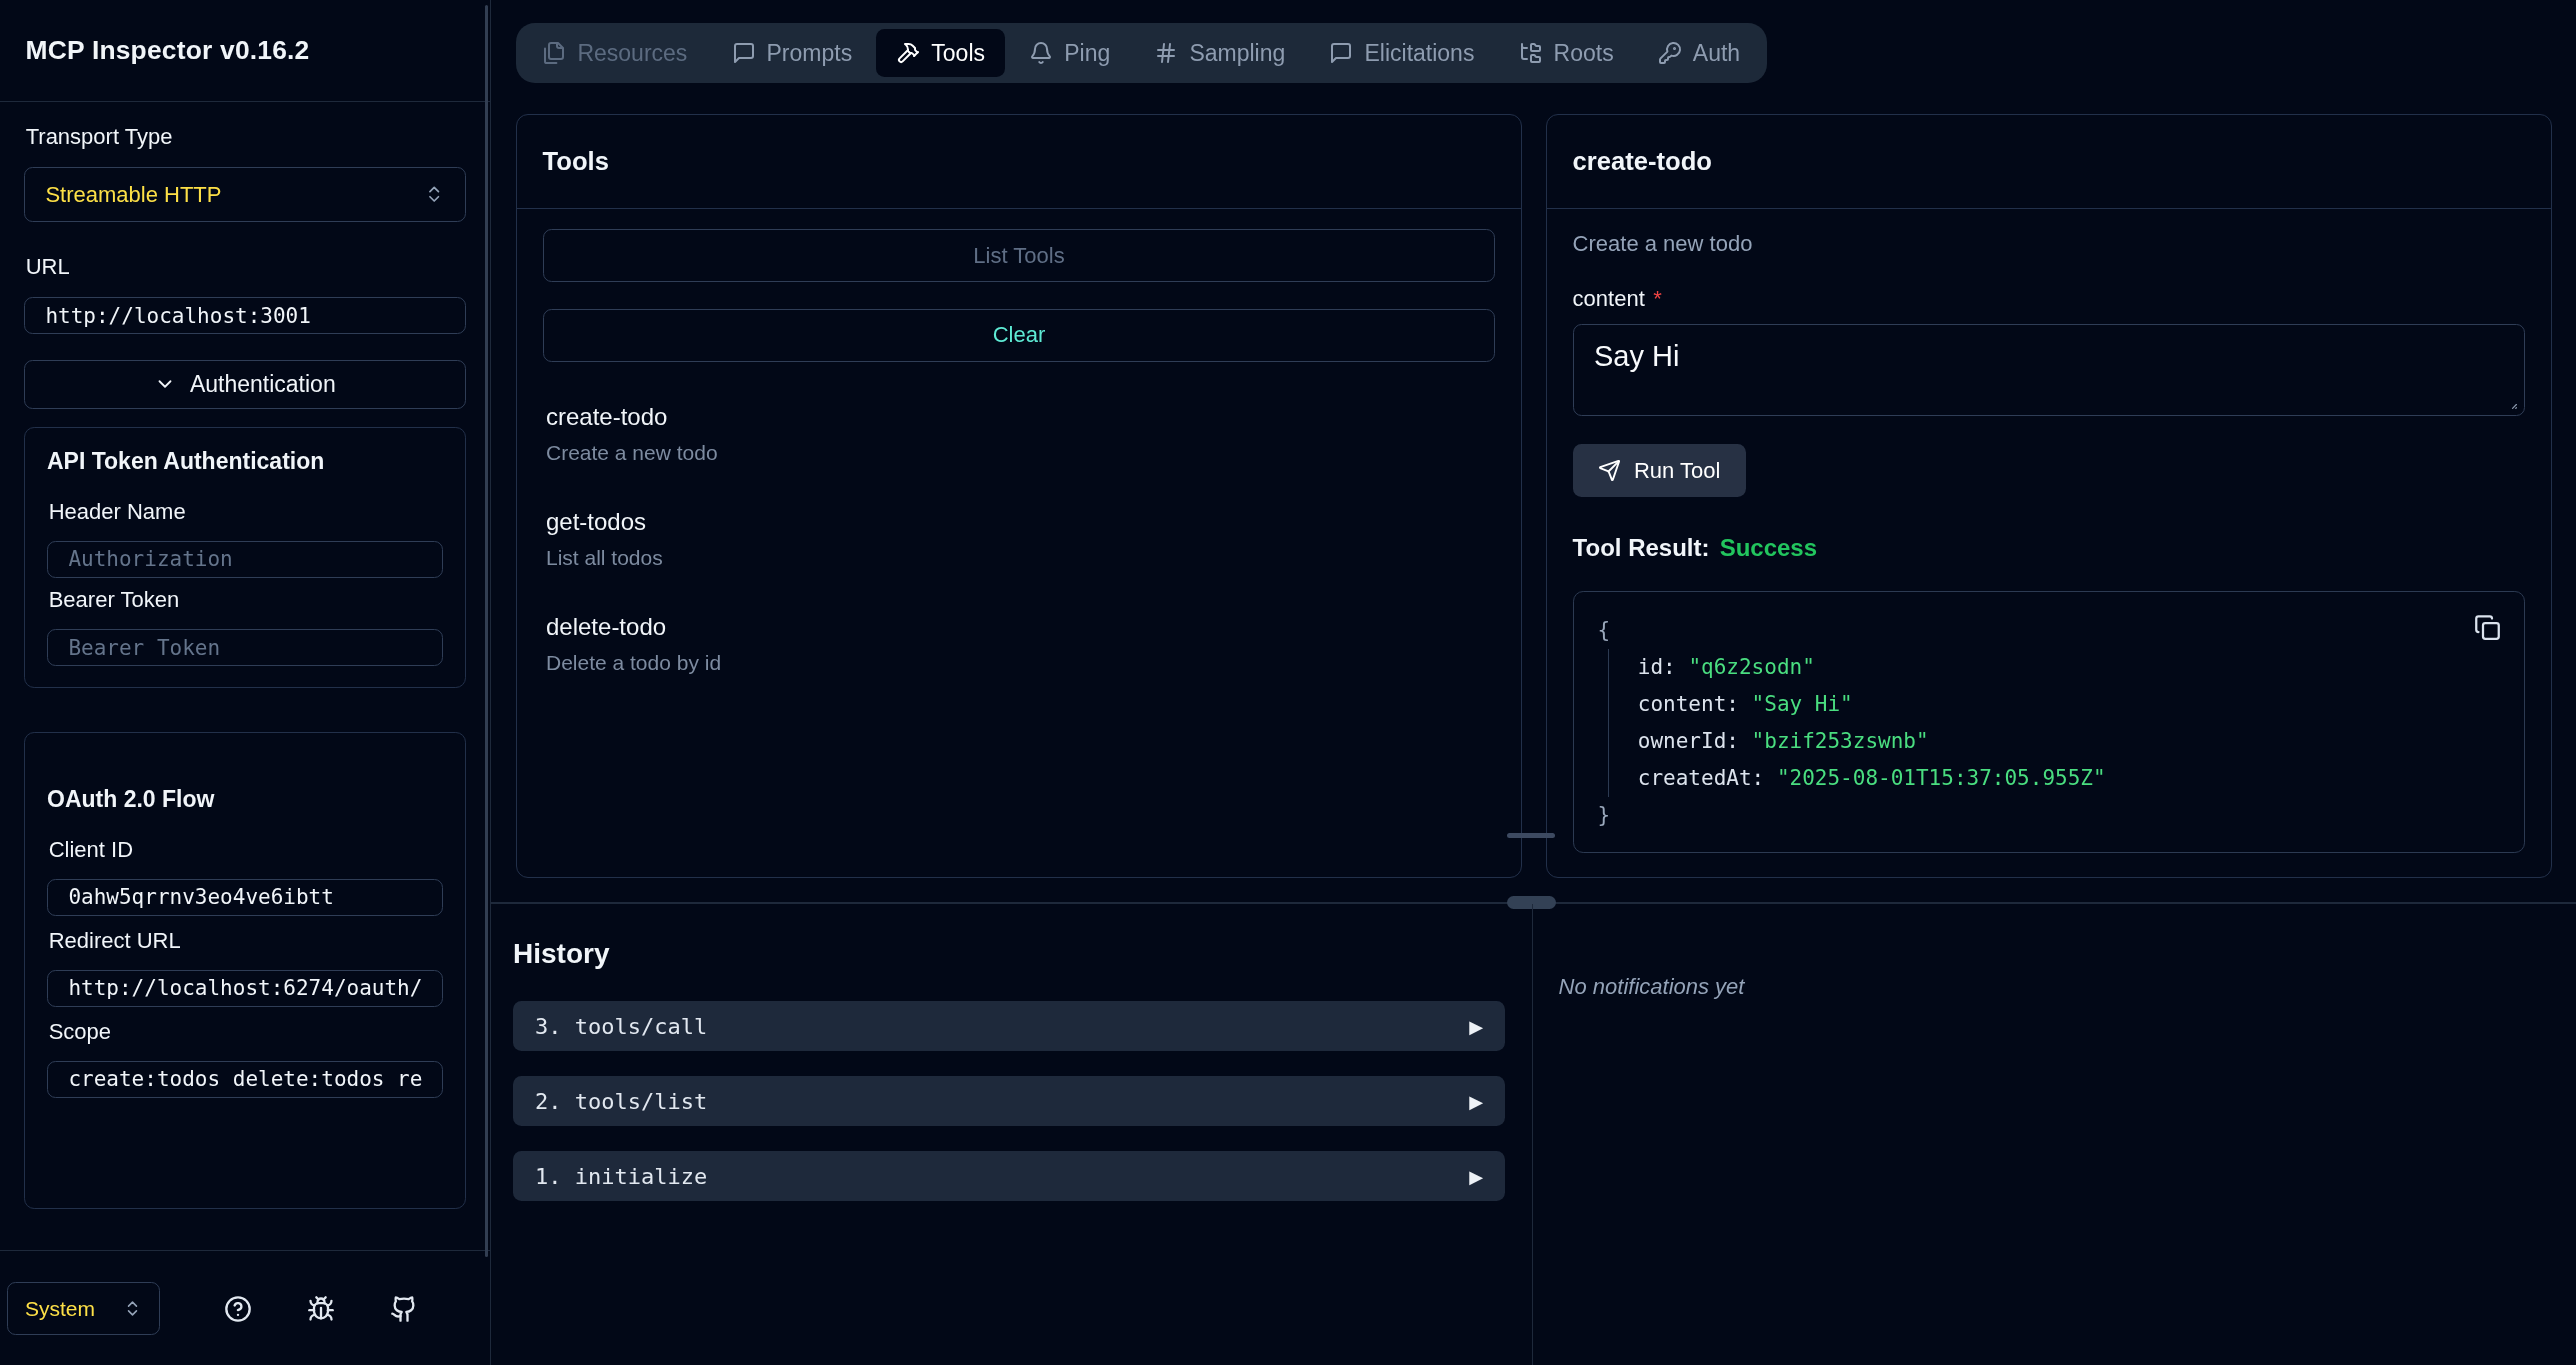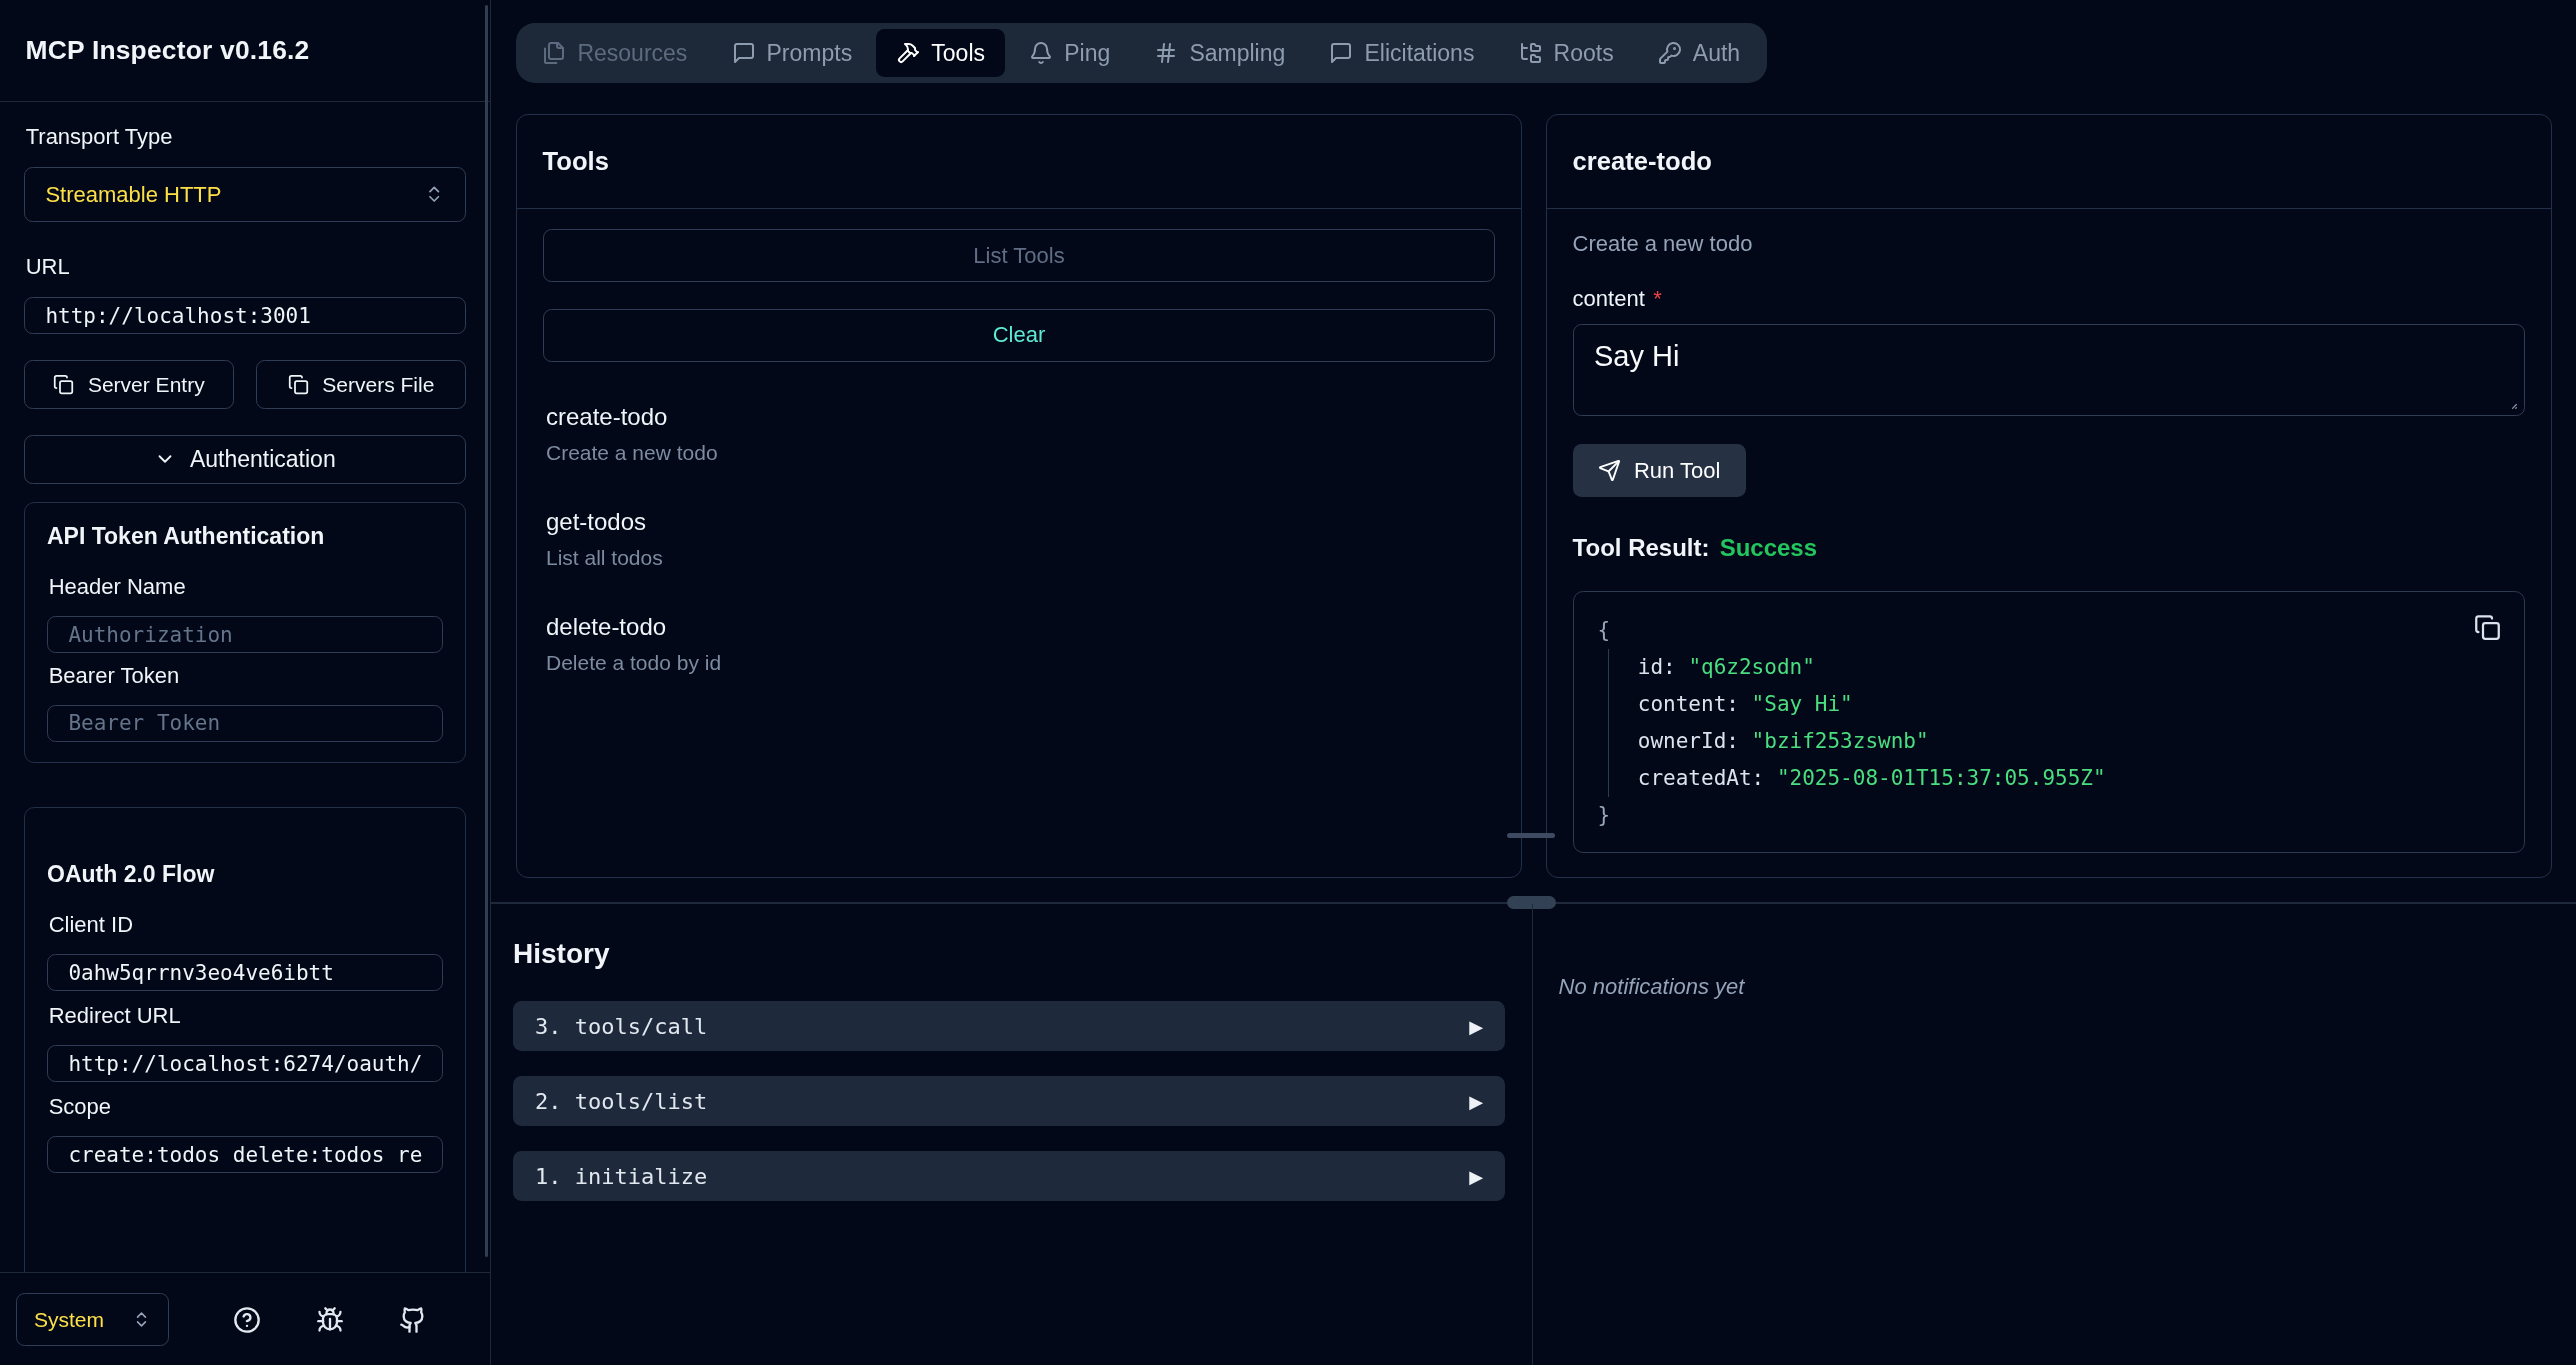--- a/index.html
+++ b/index.html
@@ -28,21 +28,21 @@
   .btn-row{display:flex;gap:22px;margin-top:26.4px;}
   .btn-outline{flex:1;height:49px;border:1.7px solid #2f3d56;border-radius:8.5px;background:transparent;color:#f1f5f9;
     display:flex;align-items:center;justify-content:center;gap:13.6px;font-size:21px;font-weight:500;font-family:inherit;cursor:pointer;}
   .auth-toggle{margin-top:25.6px;width:100%;}
   .side-card{border:1.7px solid #22304a;border-radius:10.2px;padding:20.4px 22px;margin-top:18px;}
   .side-card h3{margin:0 0 24px 0;font-size:23px;font-weight:600;}
   .side-card .field-label{margin-bottom:16px;}
   .mt11{margin-top:9.4px;}
   .oauth-card{margin-top:44px;padding-top:53px;height:477px;box-sizing:border-box;}
   .mt14{margin-top:12px;}
-  .sidebar-footer{height:94px;flex:none;border-top:1.7px solid #1e293b;display:flex;align-items:center;padding:0 16px;box-sizing:border-box;}
+  .sidebar-footer{height:116px;flex:none;border-top:1.7px solid #1e293b;display:flex;align-items:center;padding:0 7px;box-sizing:border-box;}
   .theme-select{width:153px;height:53px;border-radius:8.5px;gap:13.6px;padding:0 17px;}
   .theme-select .select-text{font-size:21px;}
   .footer-icons{display:flex;align-items:center;gap:48px;margin-left:61px;color:#e2e8f0;}
   .icon-btn{background:none;border:none;padding:3.4px;color:#e2e8f0;cursor:pointer;}
   .sidebar-scroll-thumb{position:absolute;top:5.1px;right:1.7px;width:3.4px;height:1252px;background:#323e52;border-radius:1.7px;}
 
   
   .main{flex:1;position:relative;}
   .tabs{position:absolute;top:23px;left:25px;height:60px;background:#1d2939;border-radius:19px;display:flex;align-items:center;padding:0 6px;gap:3.4px;box-sizing:border-box;}
   .tab{display:flex;align-items:center;gap:11px;height:48px;padding:0 20.4px;border-radius:8.5px;font-size:23px;font-weight:500;color:#8e9cb0;background:transparent;border:none;font-family:inherit;cursor:pointer;}
@@ -111,40 +111,20 @@
         <svg width="20.4" height="20.4" viewBox="0 0 24 24" fill="none" stroke="currentColor" stroke-width="2" stroke-linecap="round" stroke-linejoin="round">
             <path d="m7 15 5 5 5-5"></path>
             <path d="m7 9 5-5 5 5"></path>
           </svg>
       </span>
     </div>
 
     <div class="field-label" style="margin-top:32px;">URL</div>
     <input class="text-input" type="text" value="http://localhost:3001" style="">
 
-    <div class="btn-row">
-      <button class="btn-outline">
-        <span>
-          <svg width="21" height="21" viewBox="0 0 24 24" fill="none" stroke="currentColor" stroke-width="2" stroke-linecap="round" stroke-linejoin="round">
-              <rect width="14" height="14" x="8" y="8" rx="2" ry="2"></rect>
-              <path d="M4 16c-1.1 0-2-.9-2-2V4c0-1.1.9-2 2-2h10c1.1 0 2 .9 2 2"></path>
-            </svg>
-        </span>
-        <span>Server Entry</span>
-      </button>
-      <button class="btn-outline">
-        <span>
-          <svg width="21" height="21" viewBox="0 0 24 24" fill="none" stroke="currentColor" stroke-width="2" stroke-linecap="round" stroke-linejoin="round">
-              <rect width="14" height="14" x="8" y="8" rx="2" ry="2"></rect>
-              <path d="M4 16c-1.1 0-2-.9-2-2V4c0-1.1.9-2 2-2h10c1.1 0 2 .9 2 2"></path>
-            </svg>
-        </span>
-        <span>Servers File</span>
-      </button>
-    </div>
 
     <button class="btn-outline auth-toggle">
       <span>
         <svg width="22" height="22" viewBox="0 0 24 24" fill="none" stroke="currentColor" stroke-width="2" stroke-linecap="round" stroke-linejoin="round">
             <path d="m6 9 6 6 6-6"></path>
           </svg>
       </span>
       <span style="font-size:23px;">Authentication</span>
     </button>
 

